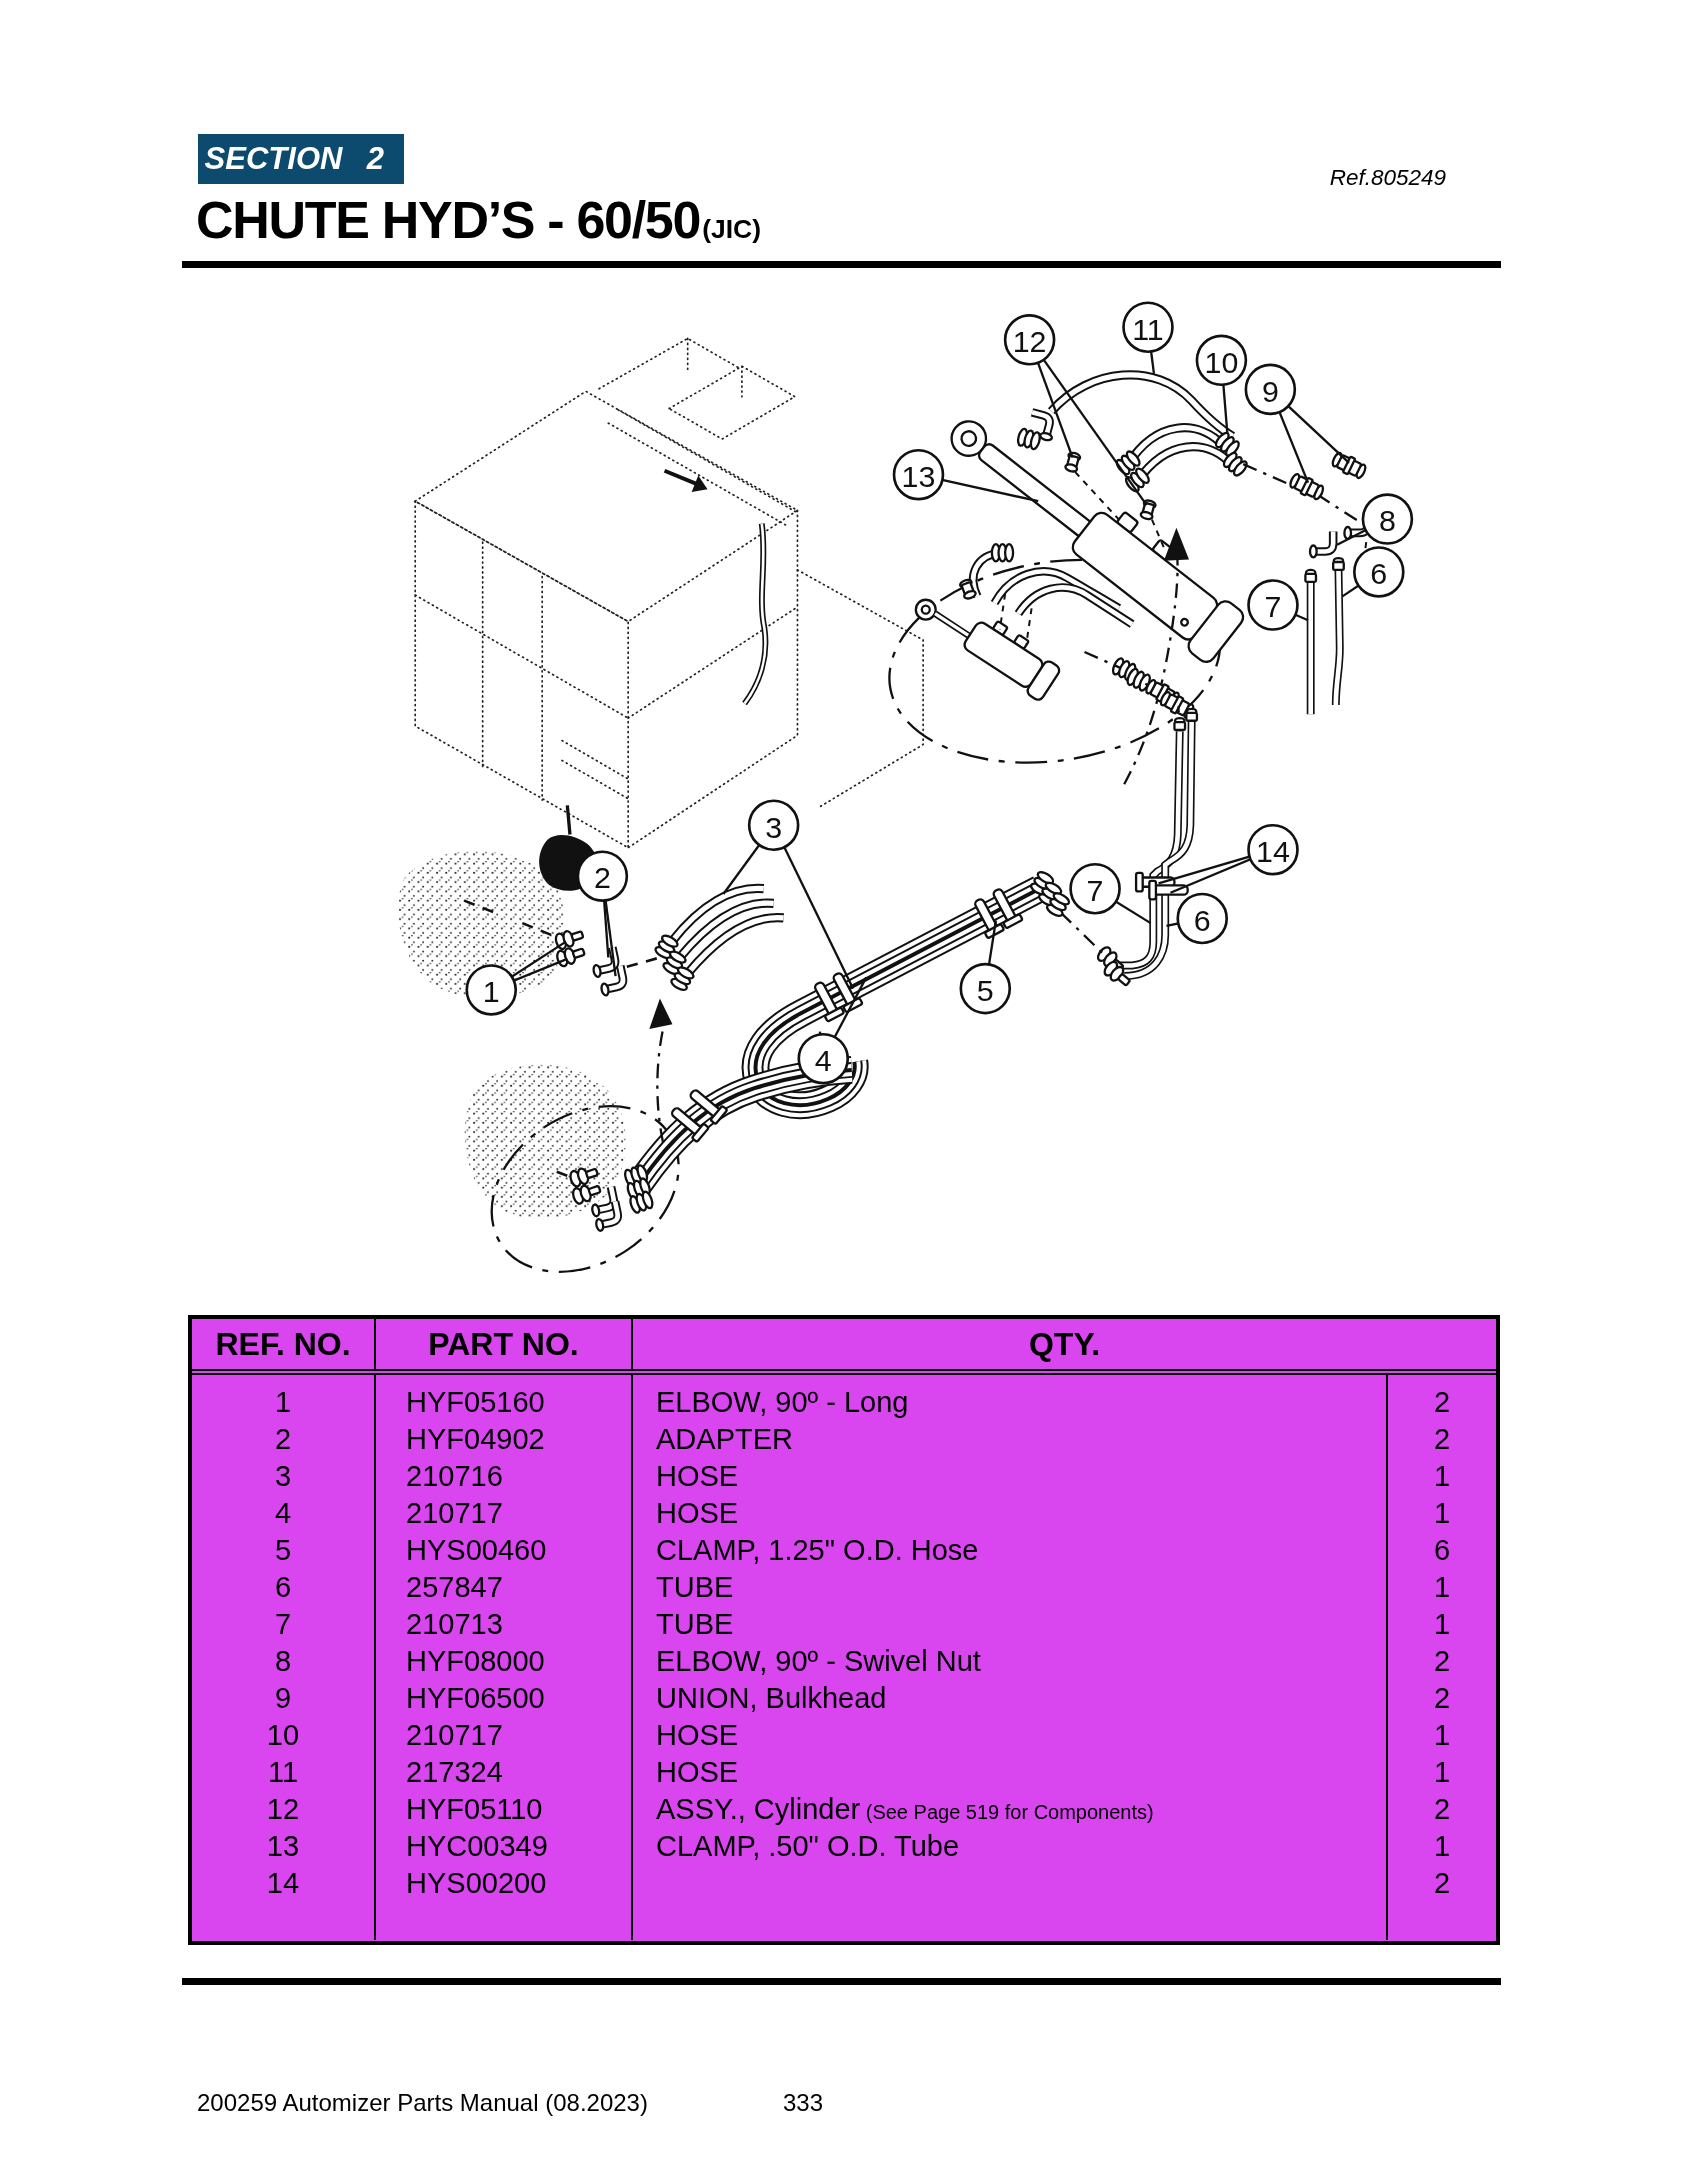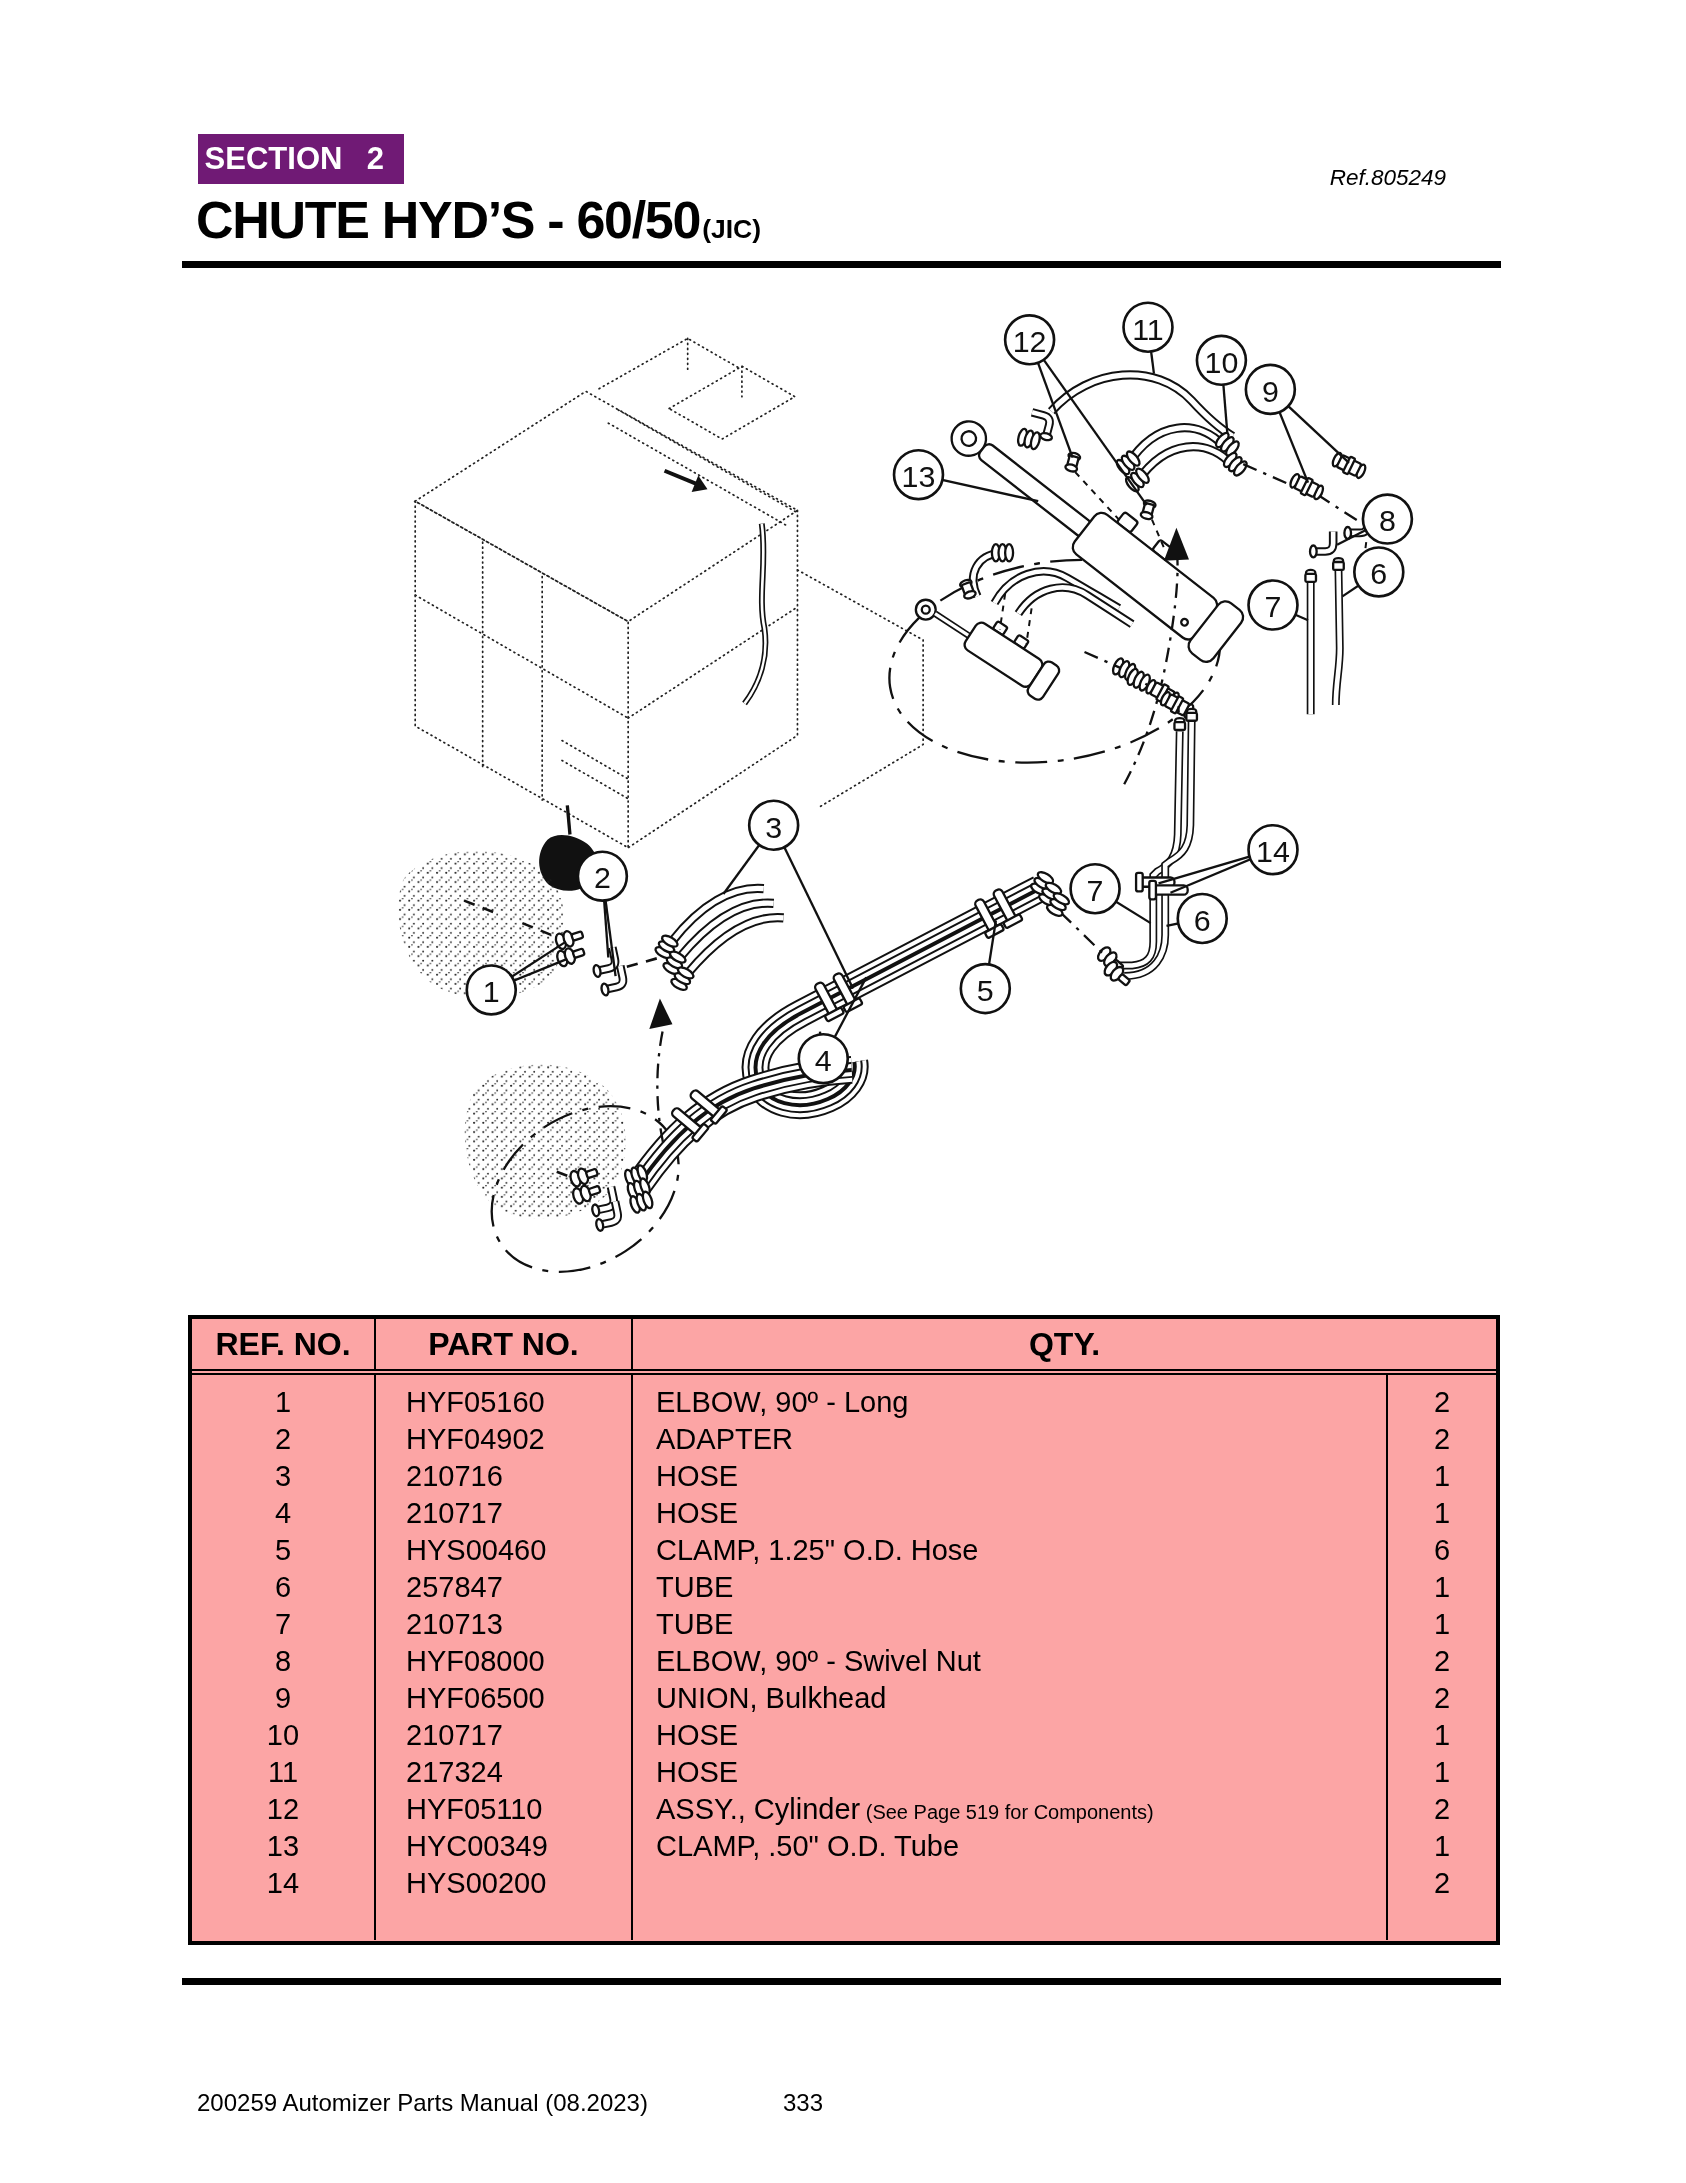--- a/index.html
+++ b/index.html
@@ -1,34 +1,34 @@
 <!DOCTYPE html>
 <html style="font-size:10.6px"><head>
 <meta charset="utf-8">
 <style>
   html,body{margin:0;padding:0;background:#888;}
   .page{position:relative;width:1687px;height:2183px;background:#fff;overflow:hidden;
         font-family:"Liberation Sans",sans-serif;color:#000;}
 
   
-  .badge{position:absolute;left:198px;top:134px;width:206px;height:50px;background:#701a75;
+  .badge{position:absolute;left:198px;top:134px;width:206px;height:50px;background:#0c4a6e;
          display:flex;align-items:center;justify-content:space-between;
-         padding:0 20px 0 6.6px;box-sizing:border-box;}
+         padding:0 20px 0 6.6px;box-sizing:border-box;font-style:italic;}
   .badge span{color:#fff;font-size:31px;font-weight:bold;letter-spacing:0px;}
   .title-row{position:absolute;left:196px;top:190px;display:flex;align-items:baseline;}
   .title{font-size:52px;font-weight:bold;letter-spacing:-1.3px;white-space:nowrap;}
   .title-suffix{font-size:26.5px;font-weight:bold;margin-left:2px;}
   .refno{position:absolute;right:241px;top:165px;font-size:22.5px;font-style:italic;}
   .rule{position:absolute;left:182px;width:1319px;height:7.3px;background:#000;}
   .rule.top{top:261px;}
   .rule.bottom{top:1978px;height:6.6px;}
 
   
   .ptable{position:absolute;left:188px;top:1315px;width:1312px;height:630px;
-          border:4.6px solid #000;box-sizing:border-box;background:#fca5a5;}
+          border:4.6px solid #000;box-sizing:border-box;background:#d946ef;}
   .thead{display:flex;height:50px;border-bottom:6.6px double #000;}
   .th{font-size:32px;font-weight:bold;line-height:50px;text-align:center;box-sizing:border-box;}
   .c1{width:184px;border-right:2px solid #000;}
   .c2{width:257px;border-right:2px solid #000;}
   .c3{width:755px;border-right:2px solid #000;}
   .c4{flex:1;}
   .tbody{display:flex;height:calc(100% - 57px);}
   .tcol{padding-top:9.3px;box-sizing:border-box;}
   .cell{height:37px;font-size:29px;line-height:37px;white-space:nowrap;}
   .tcol[data-col="ref"]  .cell{text-align:center;}

